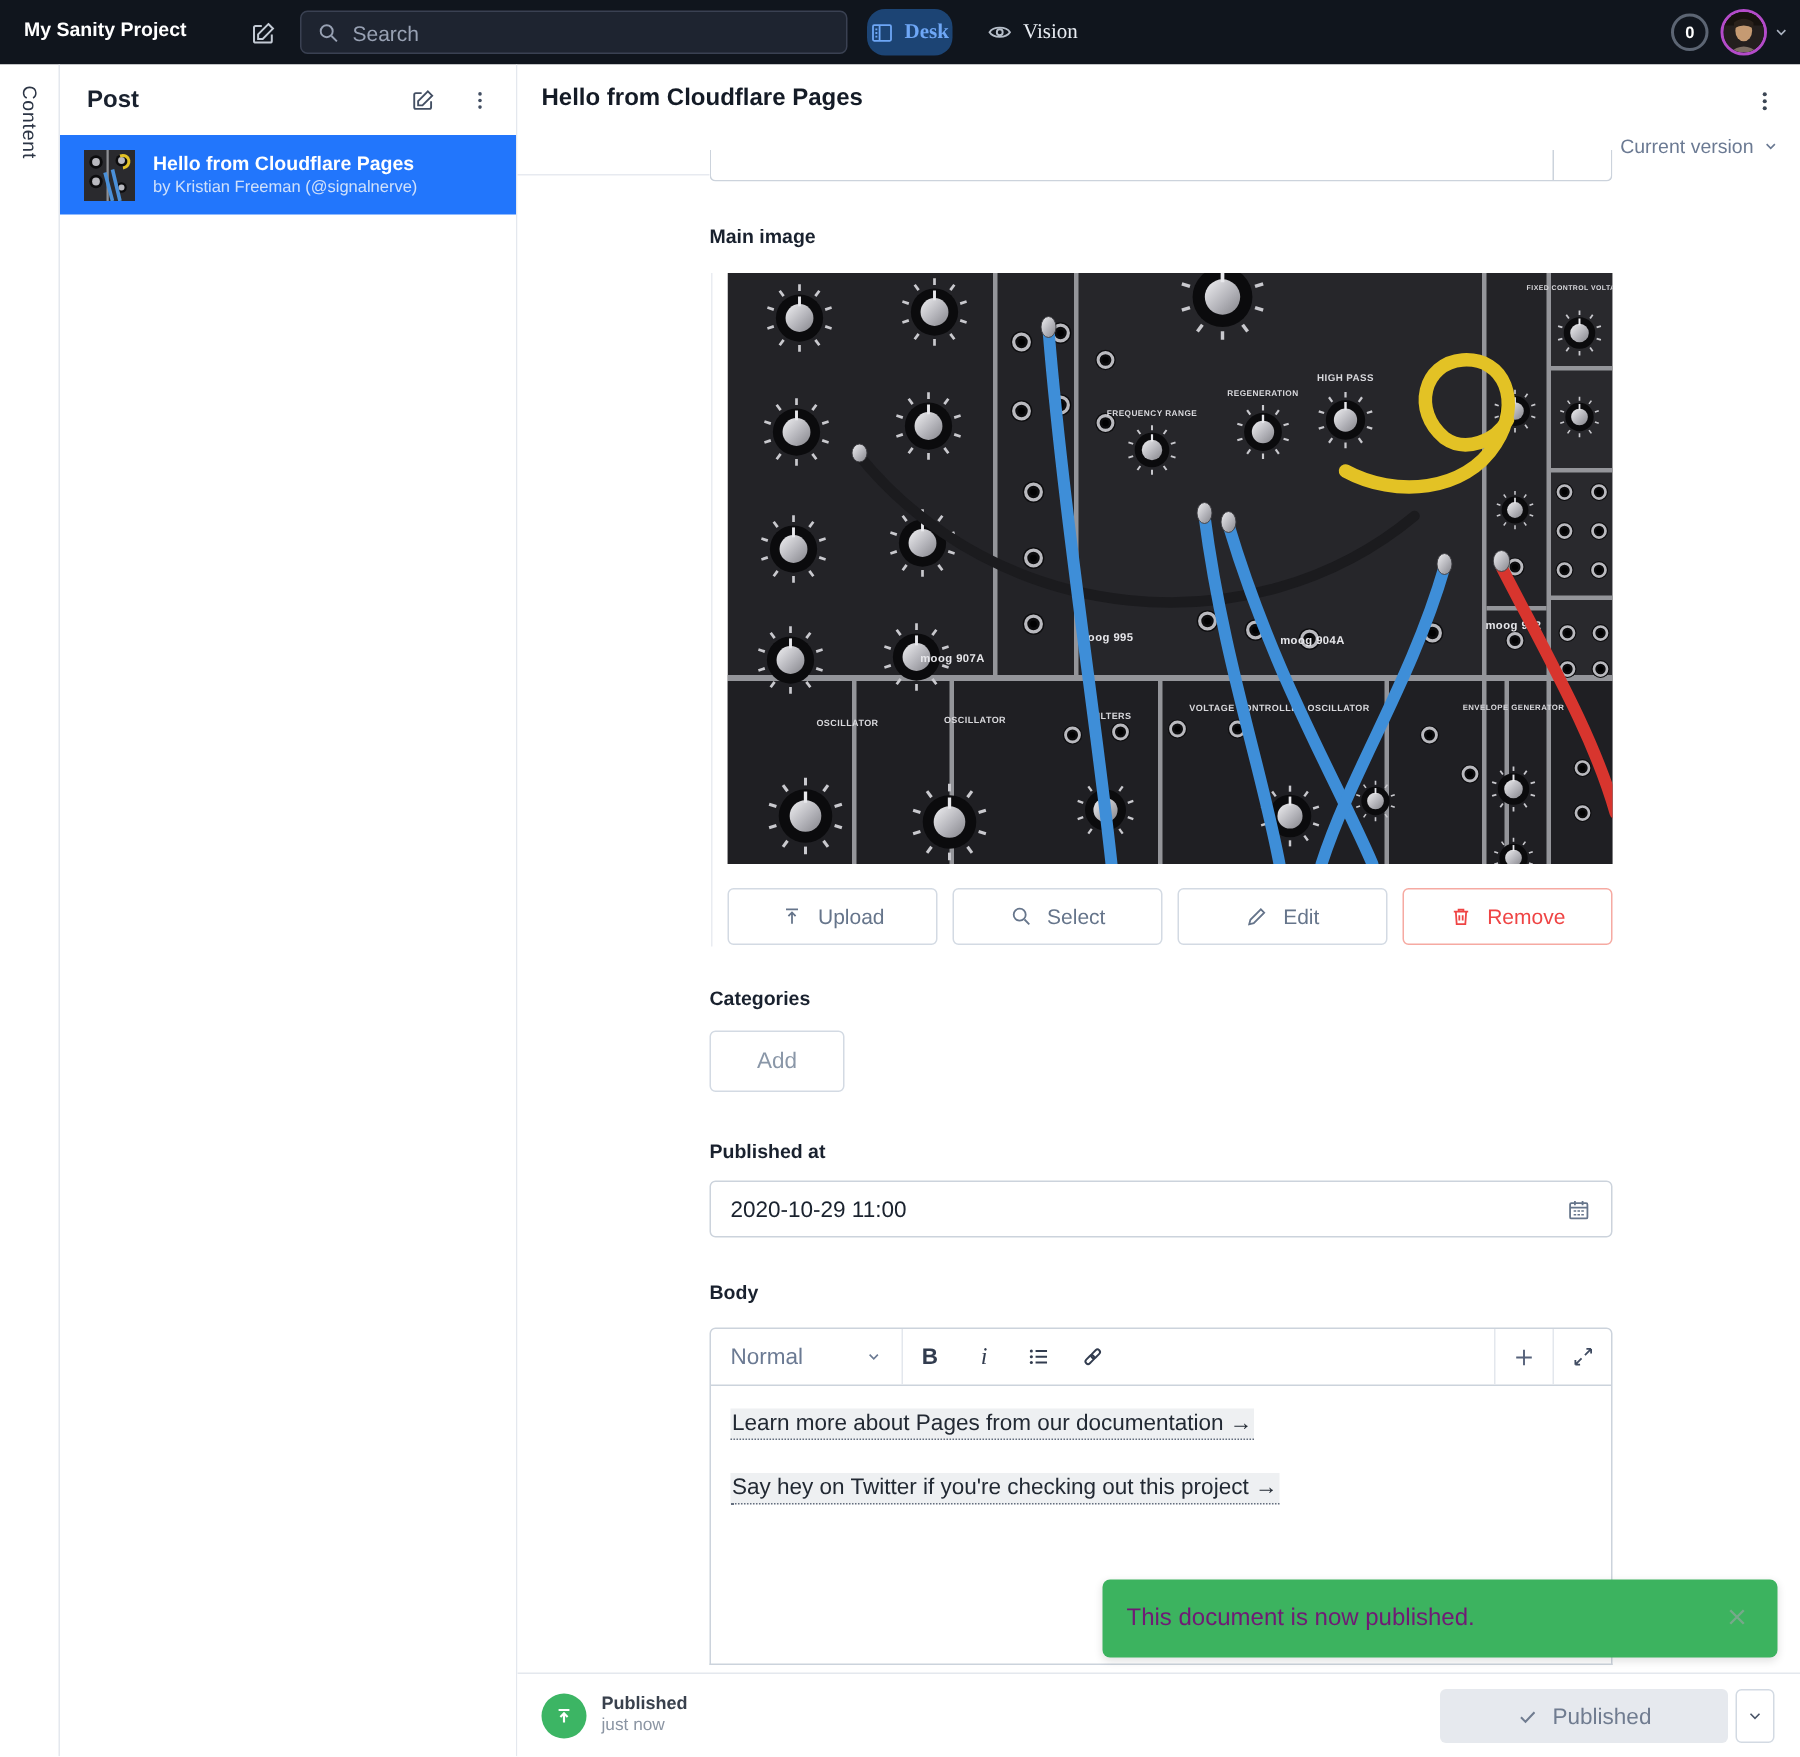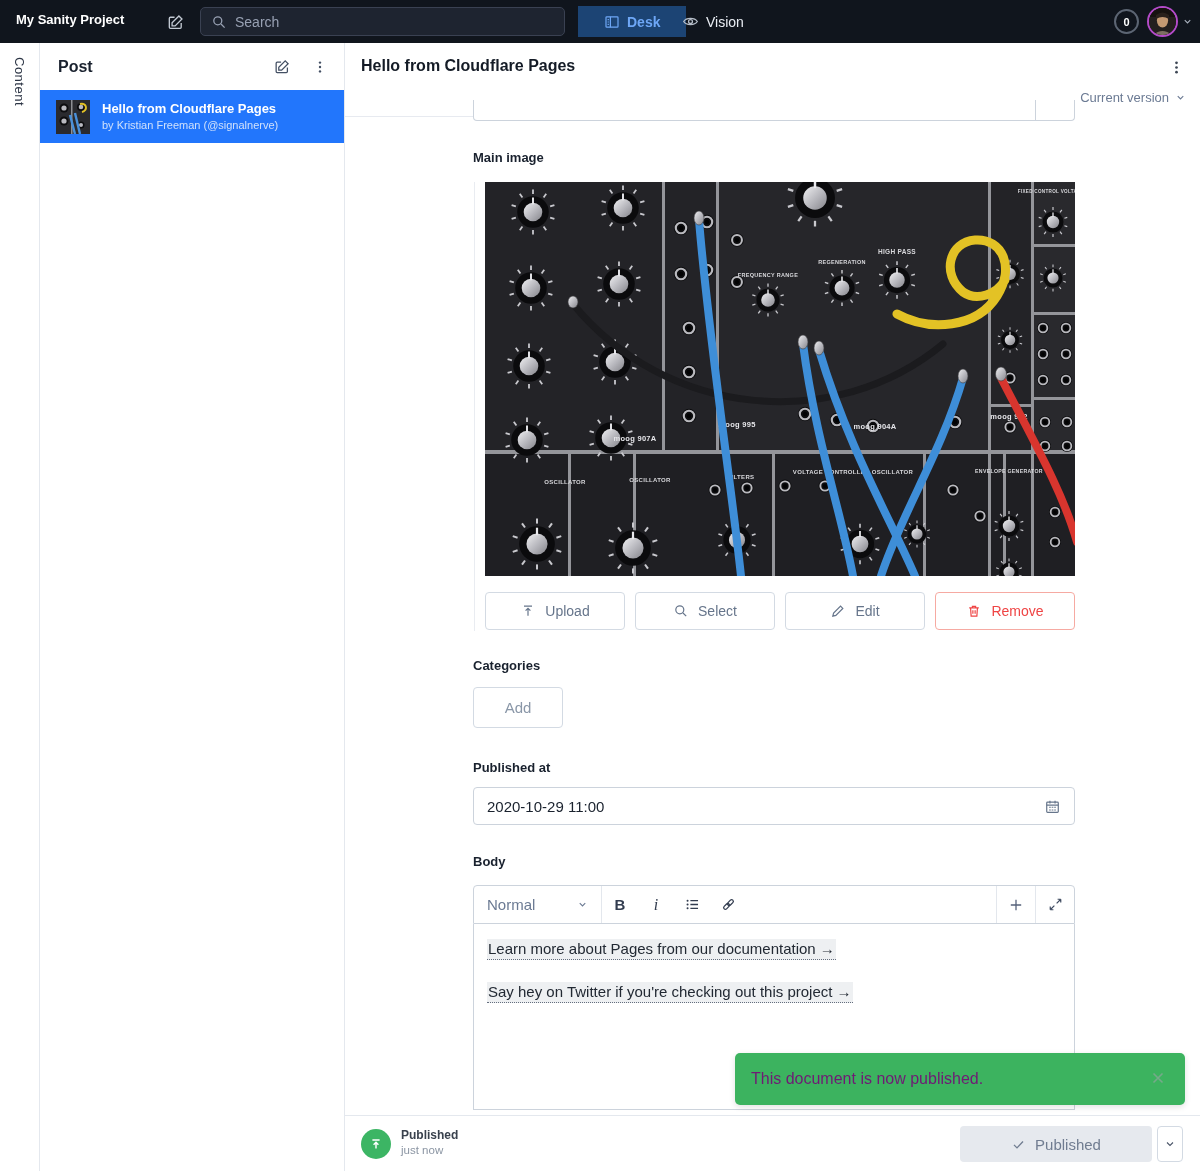--- a/index.html
+++ b/index.html
@@ -11,21 +11,21 @@
   .topbar { position:absolute; top:0; left:0; right:0; height:43px; background:#10151d; }
   .tb-title { position:absolute; left:16px; top:12px; color:#fff; font-size:13px; font-weight:700; }
   .tb-compose { position:absolute; left:163px; top:10px; width:24px; height:24px; color:#c3cad4; cursor:pointer; }
   .tb-search { position:absolute; left:200px; top:7px; width:365px; height:29px; background:#1e2430;
                border:1px solid #3a4152; border-radius:5px; display:flex; align-items:center; gap:8px;
                padding:0 10px; color:#98a1b3; }
   .tb-search input { background:transparent; border:none; outline:none; color:#cfd6e0; font-size:14px;
                      font-family:"Liberation Sans",sans-serif; width:100%; }
   .tb-search input::placeholder { color:#98a1b3; }
   .tb-tab { position:absolute; top:6px; height:31px; display:flex; align-items:center; gap:7px;
-            padding:0 26px; border-radius:0; font-size:14px; cursor:pointer; }
+            padding:0 2px; border-radius:12px; font-size:14px; cursor:pointer;font-family:Liberation Serif, serif; }
   .tb-tab.desk { left:578px; background:#1c4474; color:#6ea7f6; font-weight:700; }
   .tb-tab.vision { left:656px; color:#e9edf3; font-weight:400; }
   .tb-badge { position:absolute; left:1114px; top:9px; width:25px; height:25px; border:2px solid #5c6573;
               border-radius:50%; color:#fff; font-size:11px; font-weight:700; display:flex;
               align-items:center; justify-content:center; cursor:pointer; }
   .tb-avatar { position:absolute; left:1147px; top:6px; width:31px; height:31px; border-radius:50%;
                border:2px solid #b44bc9; overflow:hidden; cursor:pointer; }
   .tb-avchev { position:absolute; left:1182px; top:16px; color:#aab2bf; }
 
   

